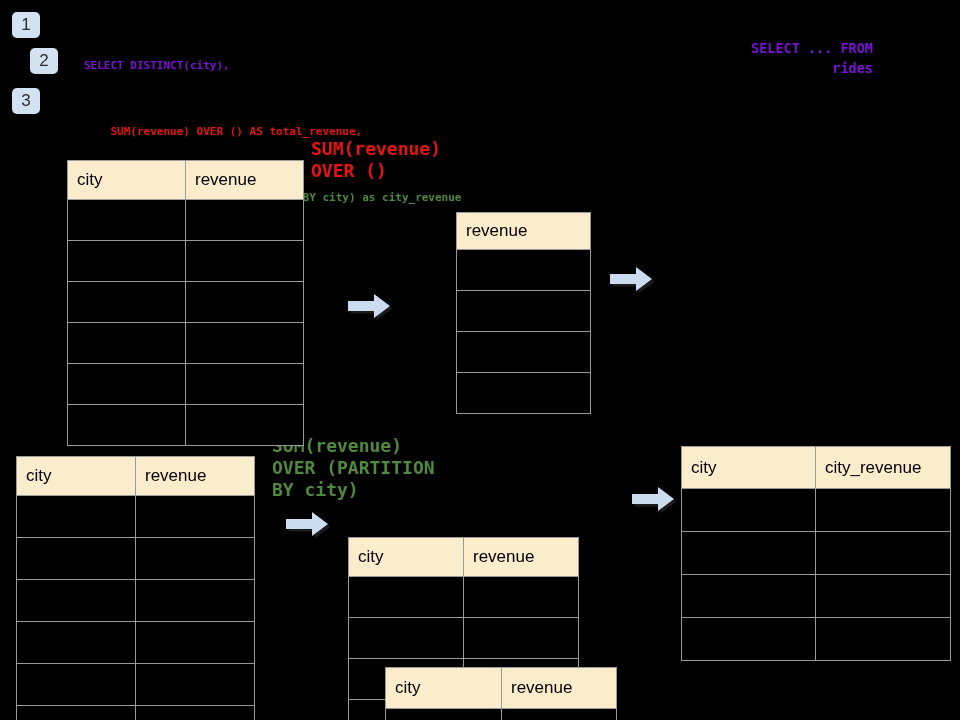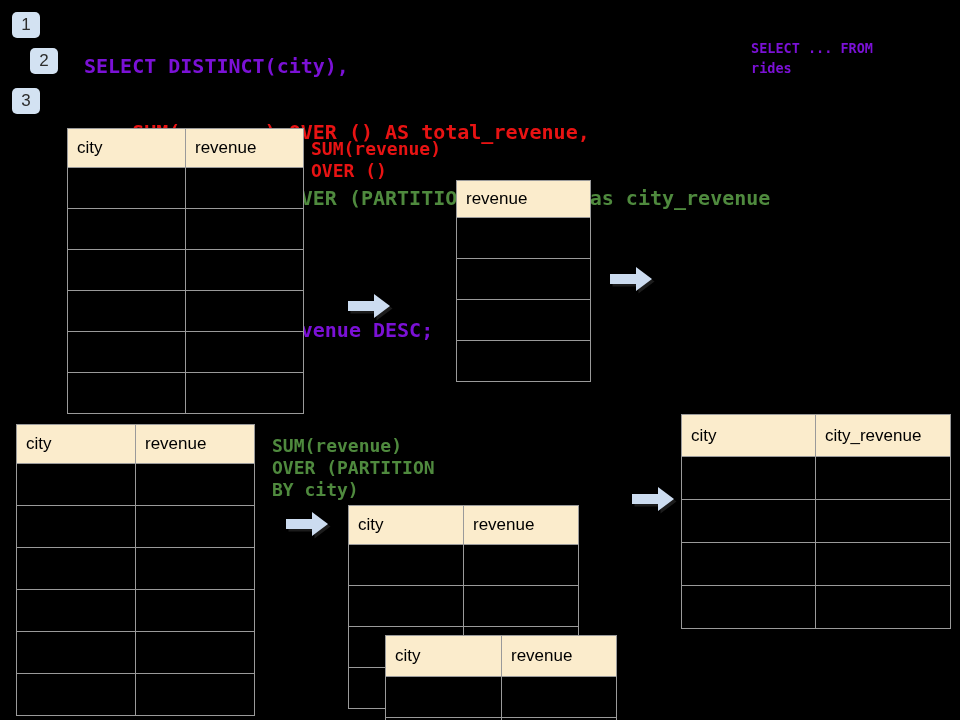--- a/index.html
+++ b/index.html
@@ -28,21 +28,21 @@
     font-family: "Liberation Sans", sans-serif;
     font-size: 17px;
     line-height: 26px;
     text-align: center;
   }
 
   
   .code-block {
     position: absolute;
     font-family: "DejaVu Sans Mono", monospace;
-    font-size: 20px;
+    font-size: 11px;
     font-weight: bold;
     line-height: 22px;
     white-space: pre;
     letter-spacing: 0px;
     text-decoration: underline;
   }
   .code-line { white-space: pre; }
   .c-purple { color: #7b11d6; }
   .c-red    { color: #e81313; }
   .c-green  { color: #4f8a3e; }
@@ -64,20 +64,21 @@
     line-height: 22px;
     white-space: pre;
   }
 
   
   .tbl {
     position: absolute;
     border-collapse: collapse;
     table-layout: fixed;
     background: #000000;
+    margin-top: 32px;
   }
   .tbl td {
     border: 1px solid #9a9a9a;
     padding: 0;
     background: #000000;
   }
   .tbl th {
     border: 1px solid #9a9a9a;
     background: #fbeccc;
     color: #000000;
@@ -105,21 +106,21 @@
   <div class="badge" style="left:12px; top:88px;">3</div>
 
   <div class="code-block" style="left:84px; top:11px;">
     <div class="code-line c-purple">SELECT DISTINCT(city),</div>
     <div class="code-line c-red">    SUM(revenue) OVER () AS total_revenue,</div>
     <div class="code-line c-green">    SUM(revenue) OVER (PARTITION BY city) as city_revenue</div>
     <div class="code-line c-purple">  FROM rides</div>
     <div class="code-line c-purple">  ORDER by city_revenue DESC;</div>
   </div>
 
-  <div class="side-label c-purple" style="left:751px; top:38px;">SELECT ... FROM
+  <div class="side-label c-purple" style="left:751px; top:38px;text-align:right;">SELECT ... FROM
 rides</div>
 
   <div class="op-label c-red" style="left:311px; top:138px;">SUM(revenue)
 OVER ()</div>
 
   <div class="op-label c-green" style="left:272px; top:435px;">SUM(revenue)
 OVER (PARTITION
 BY city)</div>
 
   <table class="tbl" style="left:67px; top:128px; width:236px;">

